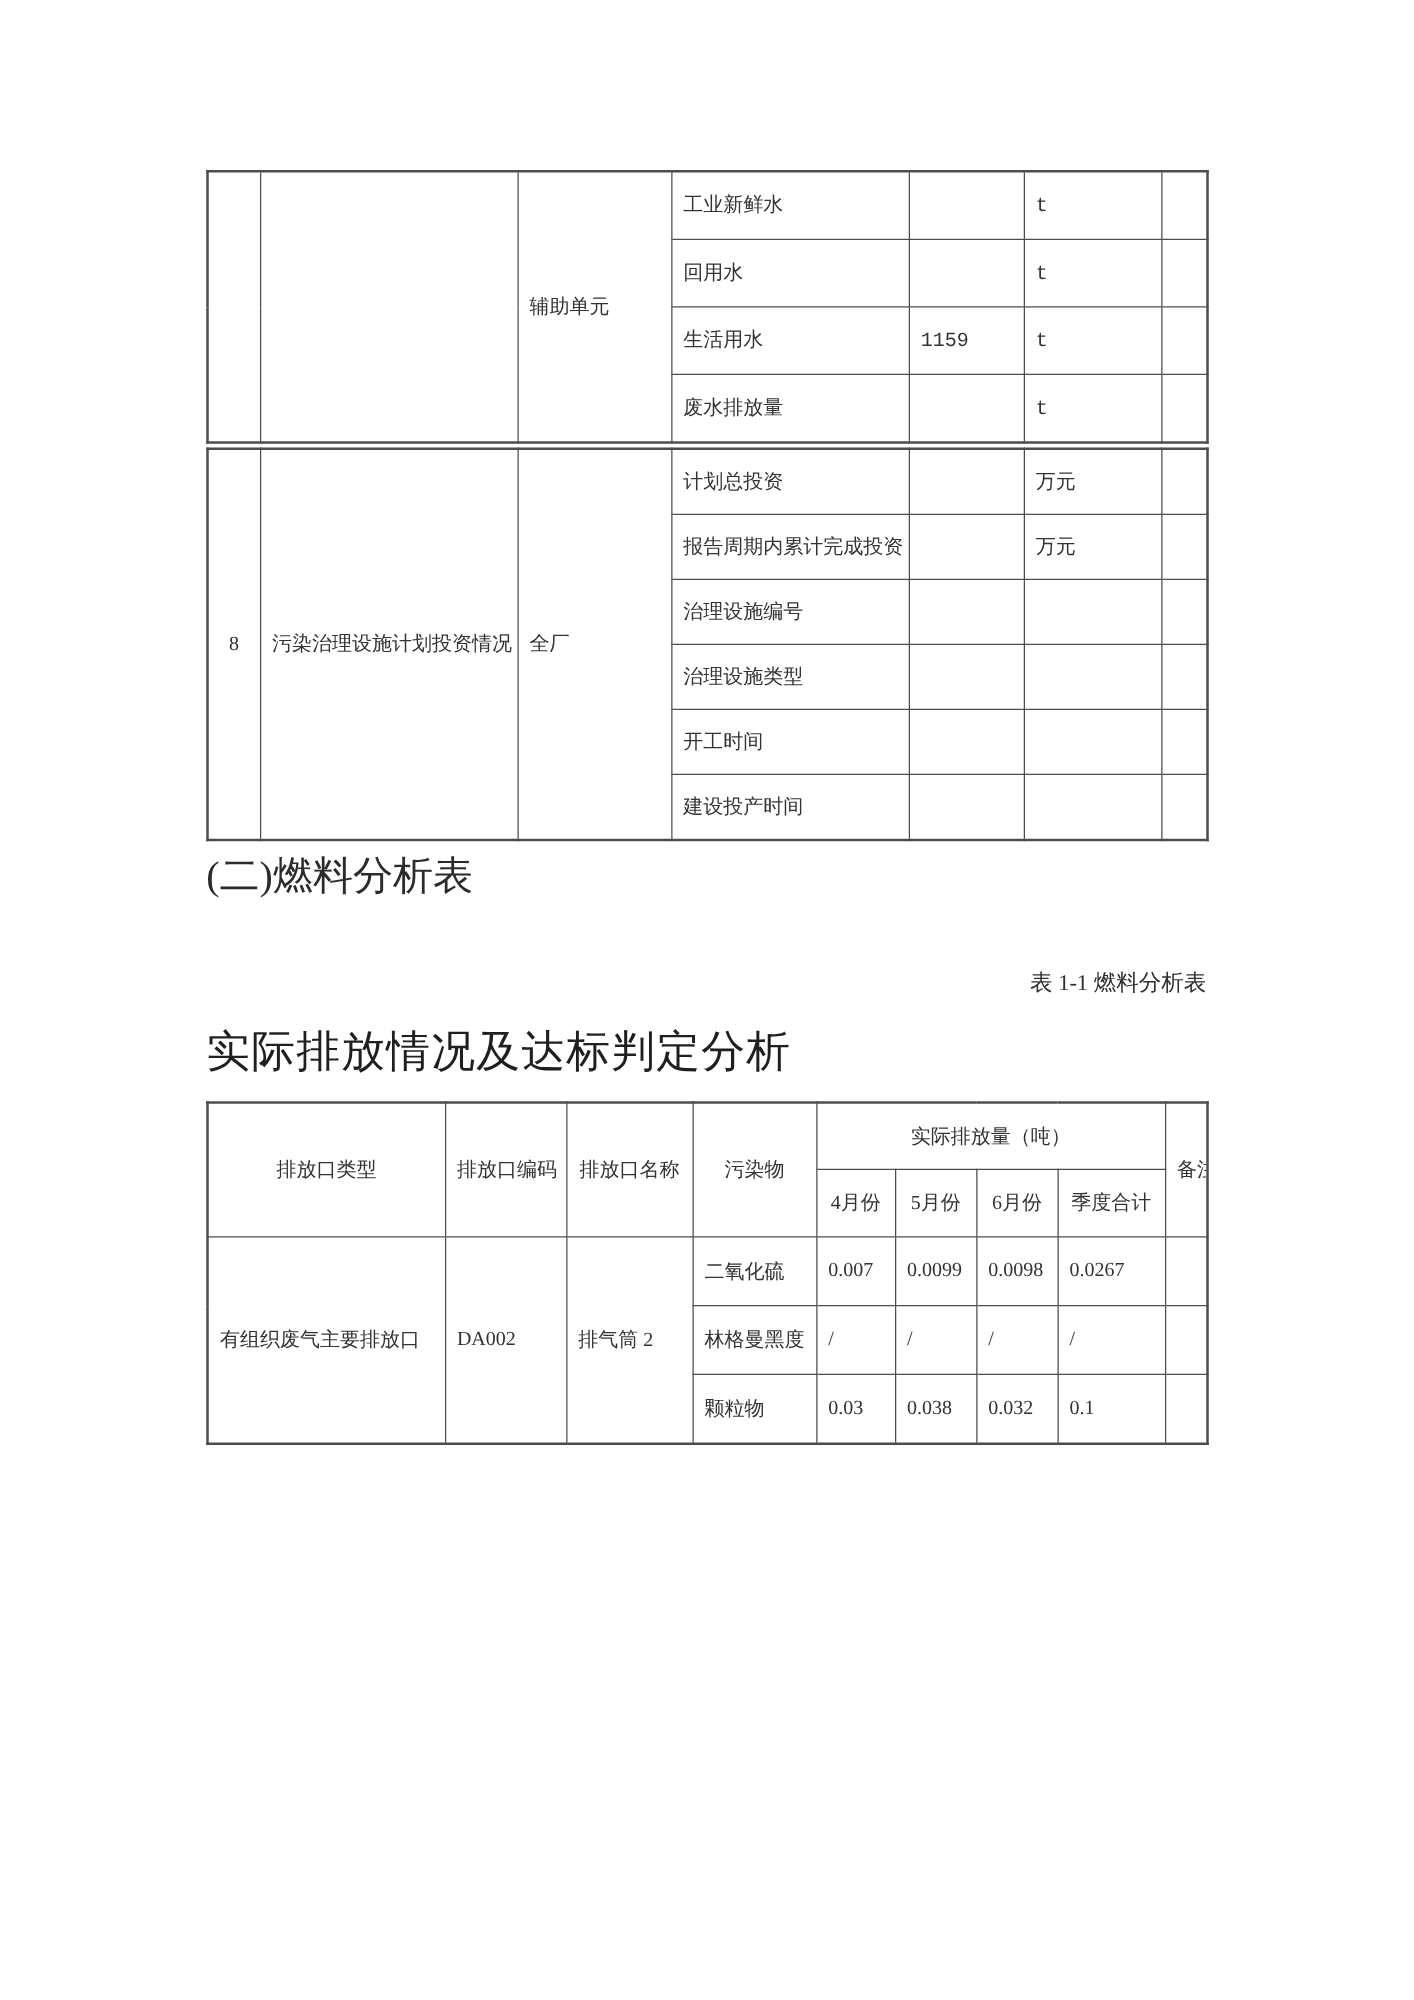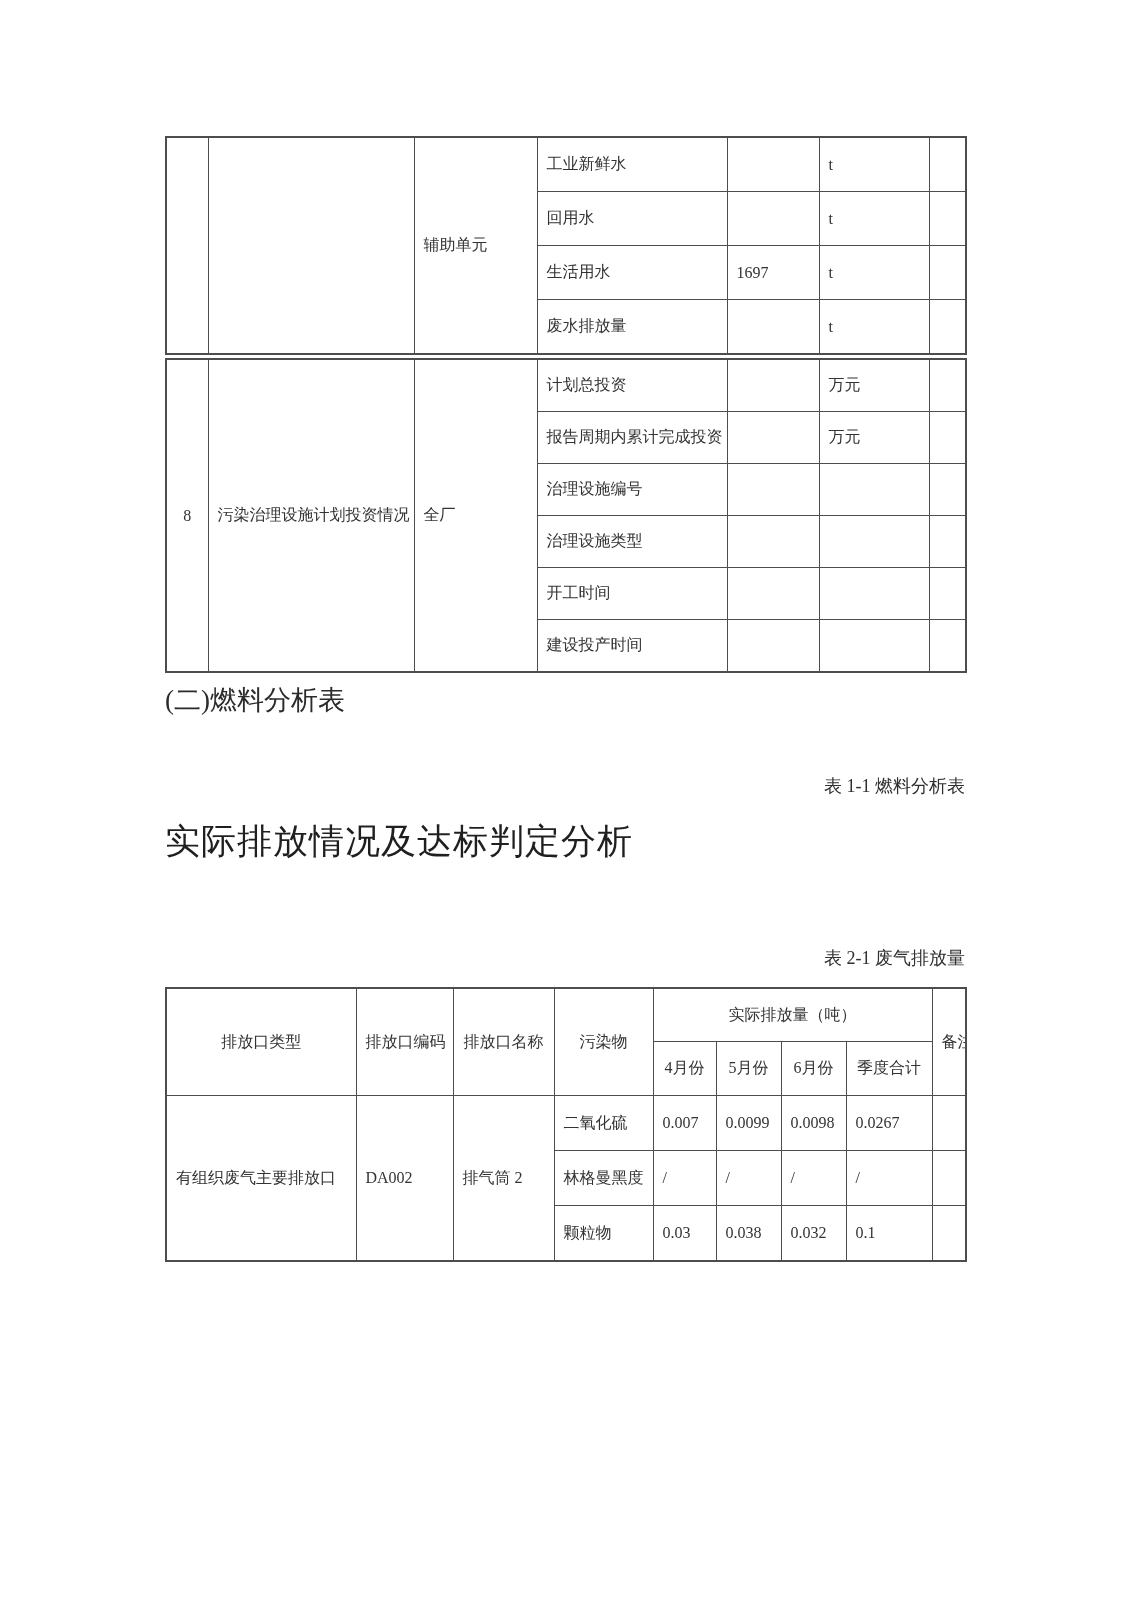--- a/index.html
+++ b/index.html
@@ -18,27 +18,27 @@
     border:1px solid #4d4d4d;
     font-size:16px;
     color:#333333;
     padding:0 9px;
     overflow:hidden;
     white-space:nowrap;
     vertical-align:middle;
     text-align:left;
   }
   .tA{margin-top:136px;}
-  .tA td{height:53px;}
+  .tA td{height:53px;font-family:Liberation Mono, monospace;}
   .tB{margin-top:3px;}
   .tB td{height:51px;}
   .center{text-align:center;}
   .h-fuel{
     margin:12px 0 0 0;
-    font-size:27px;font-weight:normal;color:#2b2b2b;
+    font-size:32px;font-weight:normal;color:#2b2b2b;
     line-height:30px;
   }
   .caption{
     margin-top:60px;
     text-align:right;
     font-size:18px;color:#2f2f2f;
     line-height:22px;
   }
   .tC{margin-top:26px;}
   .tC td{height:56px;text-align:center;}
@@ -86,21 +86,21 @@
         <td></td>
       </tr>
       <tr>
         <td>回用水</td>
         <td></td>
         <td>t</td>
         <td></td>
       </tr>
       <tr>
         <td>生活用水</td>
-        <td>1697</td>
+        <td>1159</td>
         <td>t</td>
         <td></td>
       </tr>
       <tr>
         <td>废水排放量</td>
         <td></td>
         <td>t</td>
         <td></td>
       </tr>
     </tbody>
@@ -157,21 +157,20 @@
         <td></td>
       </tr>
     </tbody>
       </table>
 
     <h2 class="h-fuel">(二)燃料分析表</h2>
     <div class="caption">表 1-1 燃料分析表</div>
 
 
     <h1 class="h-main">实际排放情况及达标判定分析</h1>
-    <div class="caption caption2">表 2-1 废气排放量</div>
 
     <table class="grid tD">
       <colgroup>
         <col style="width:190px">
           <col style="width:97px">
           <col style="width:101px">
           <col style="width:99px">
         <col style="width:63px">
           <col style="width:65px">
           <col style="width:65px">

